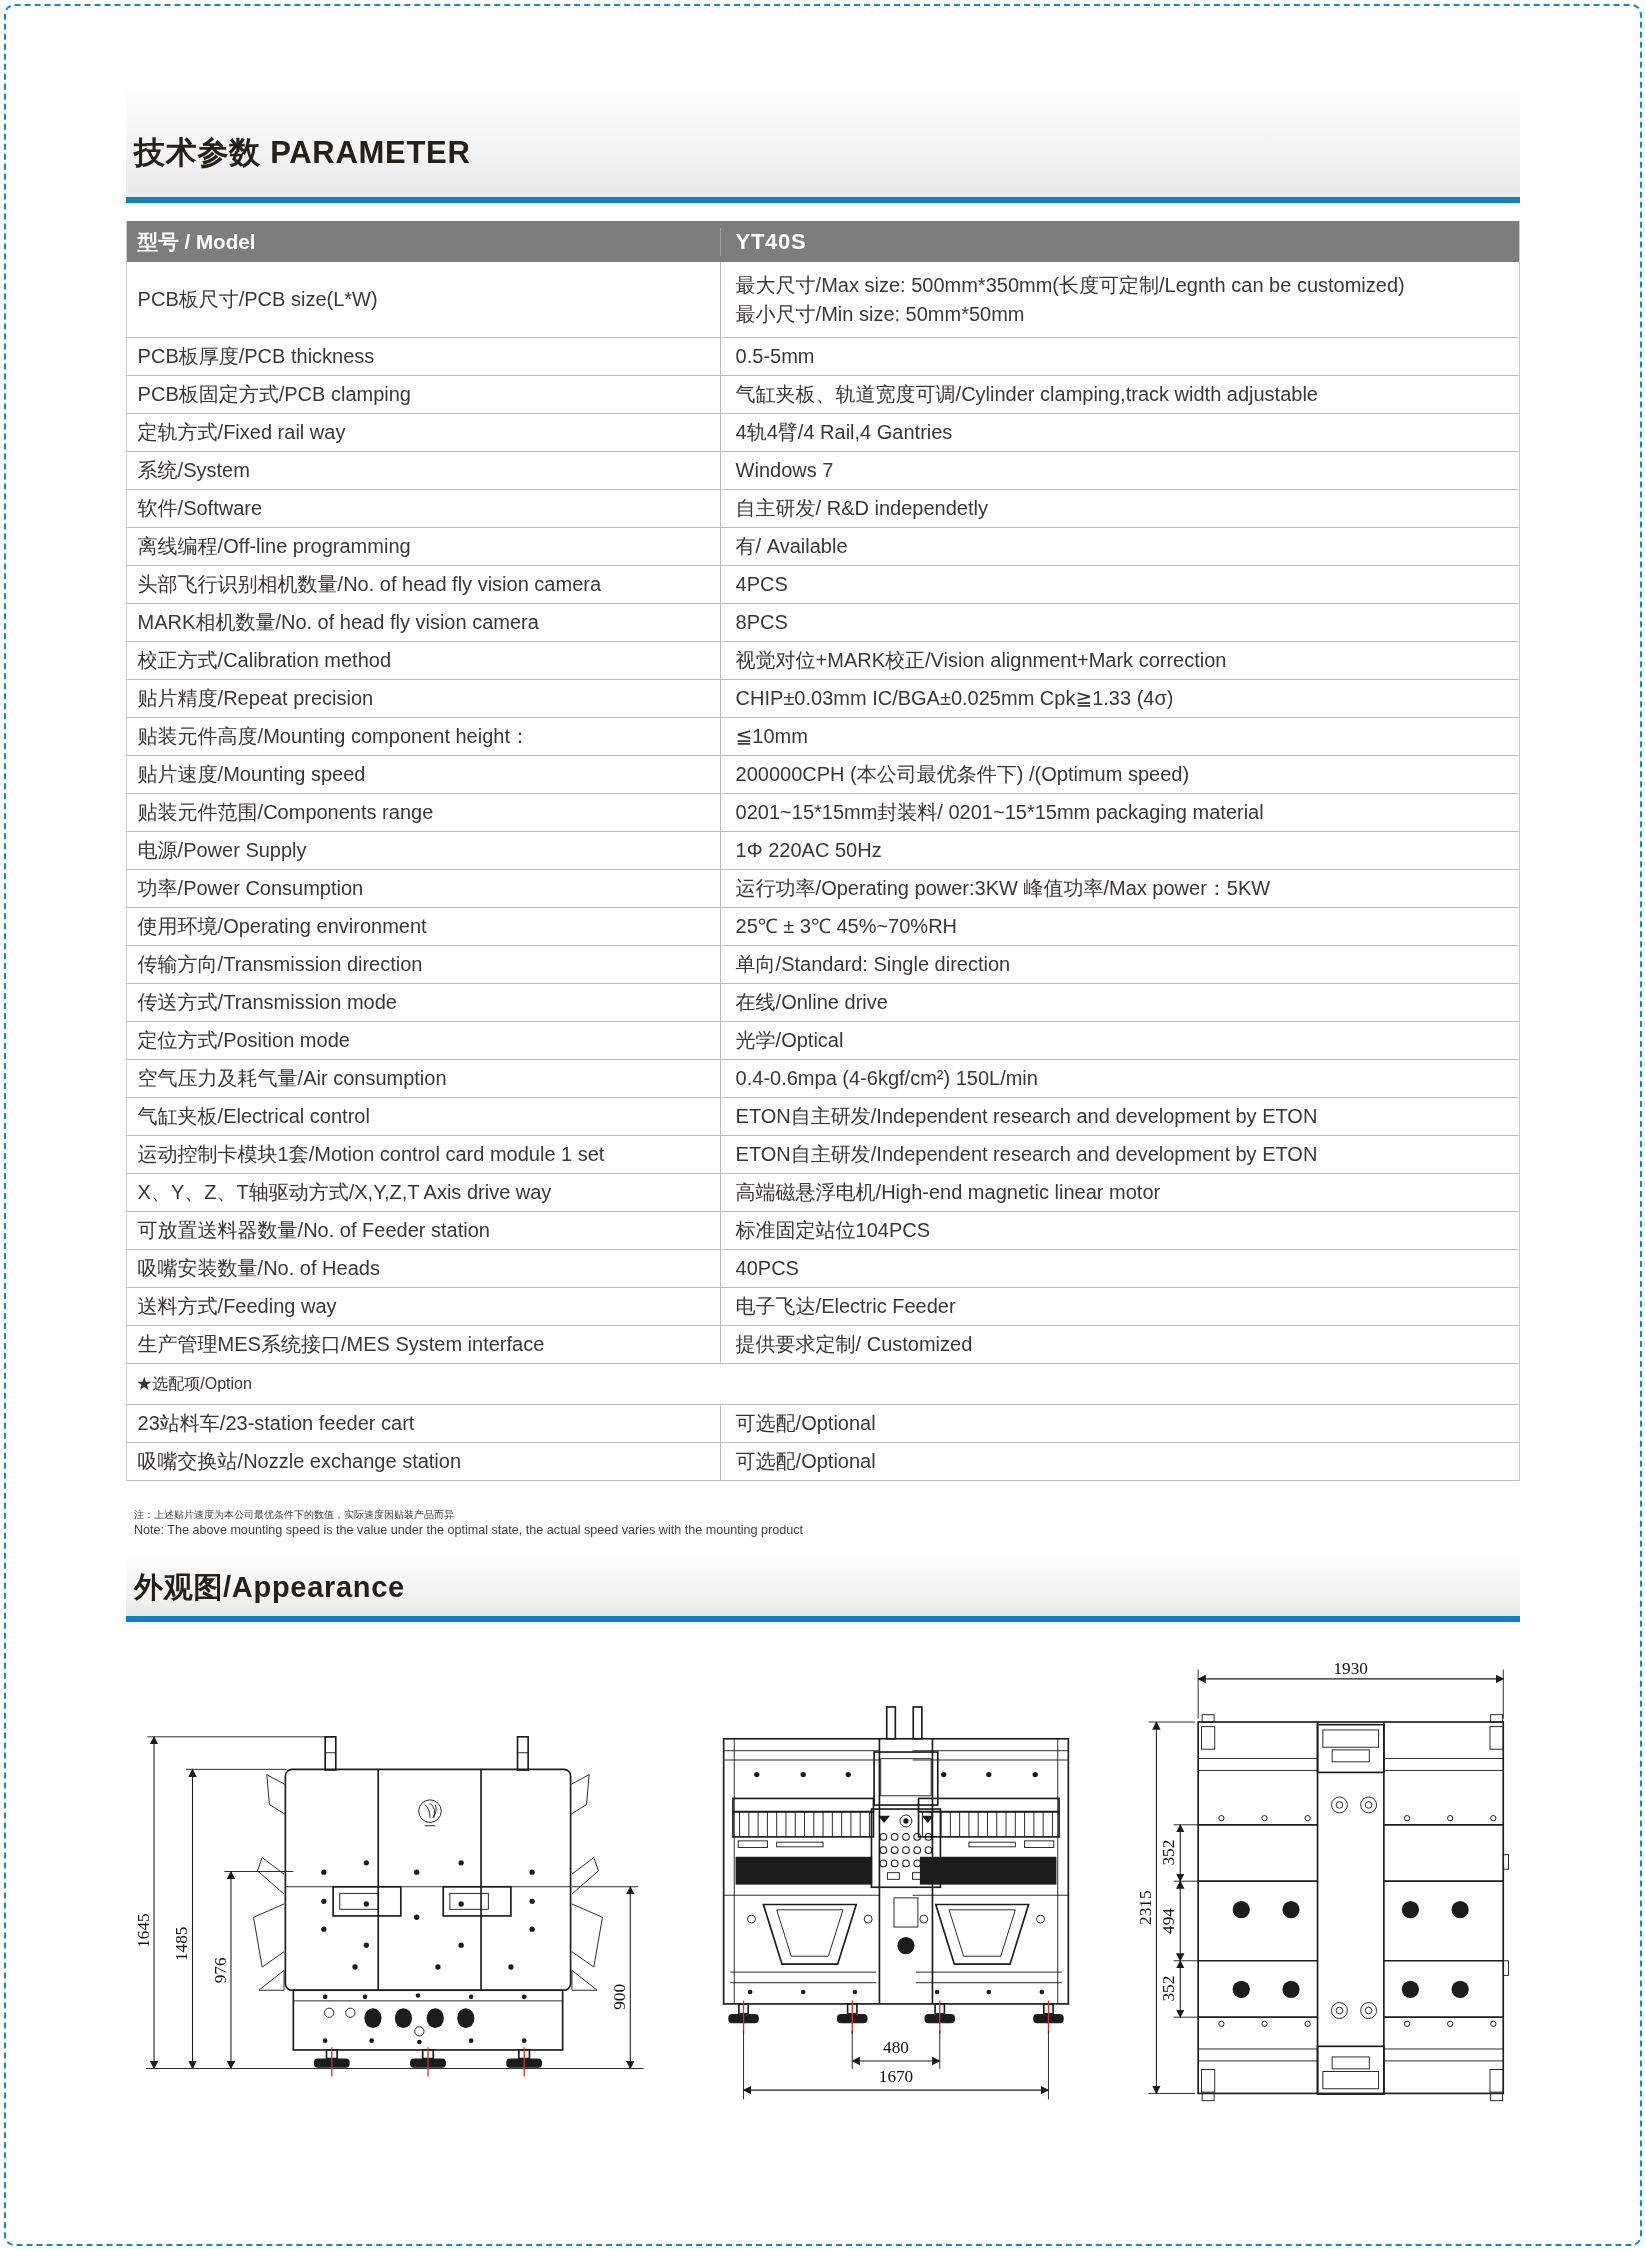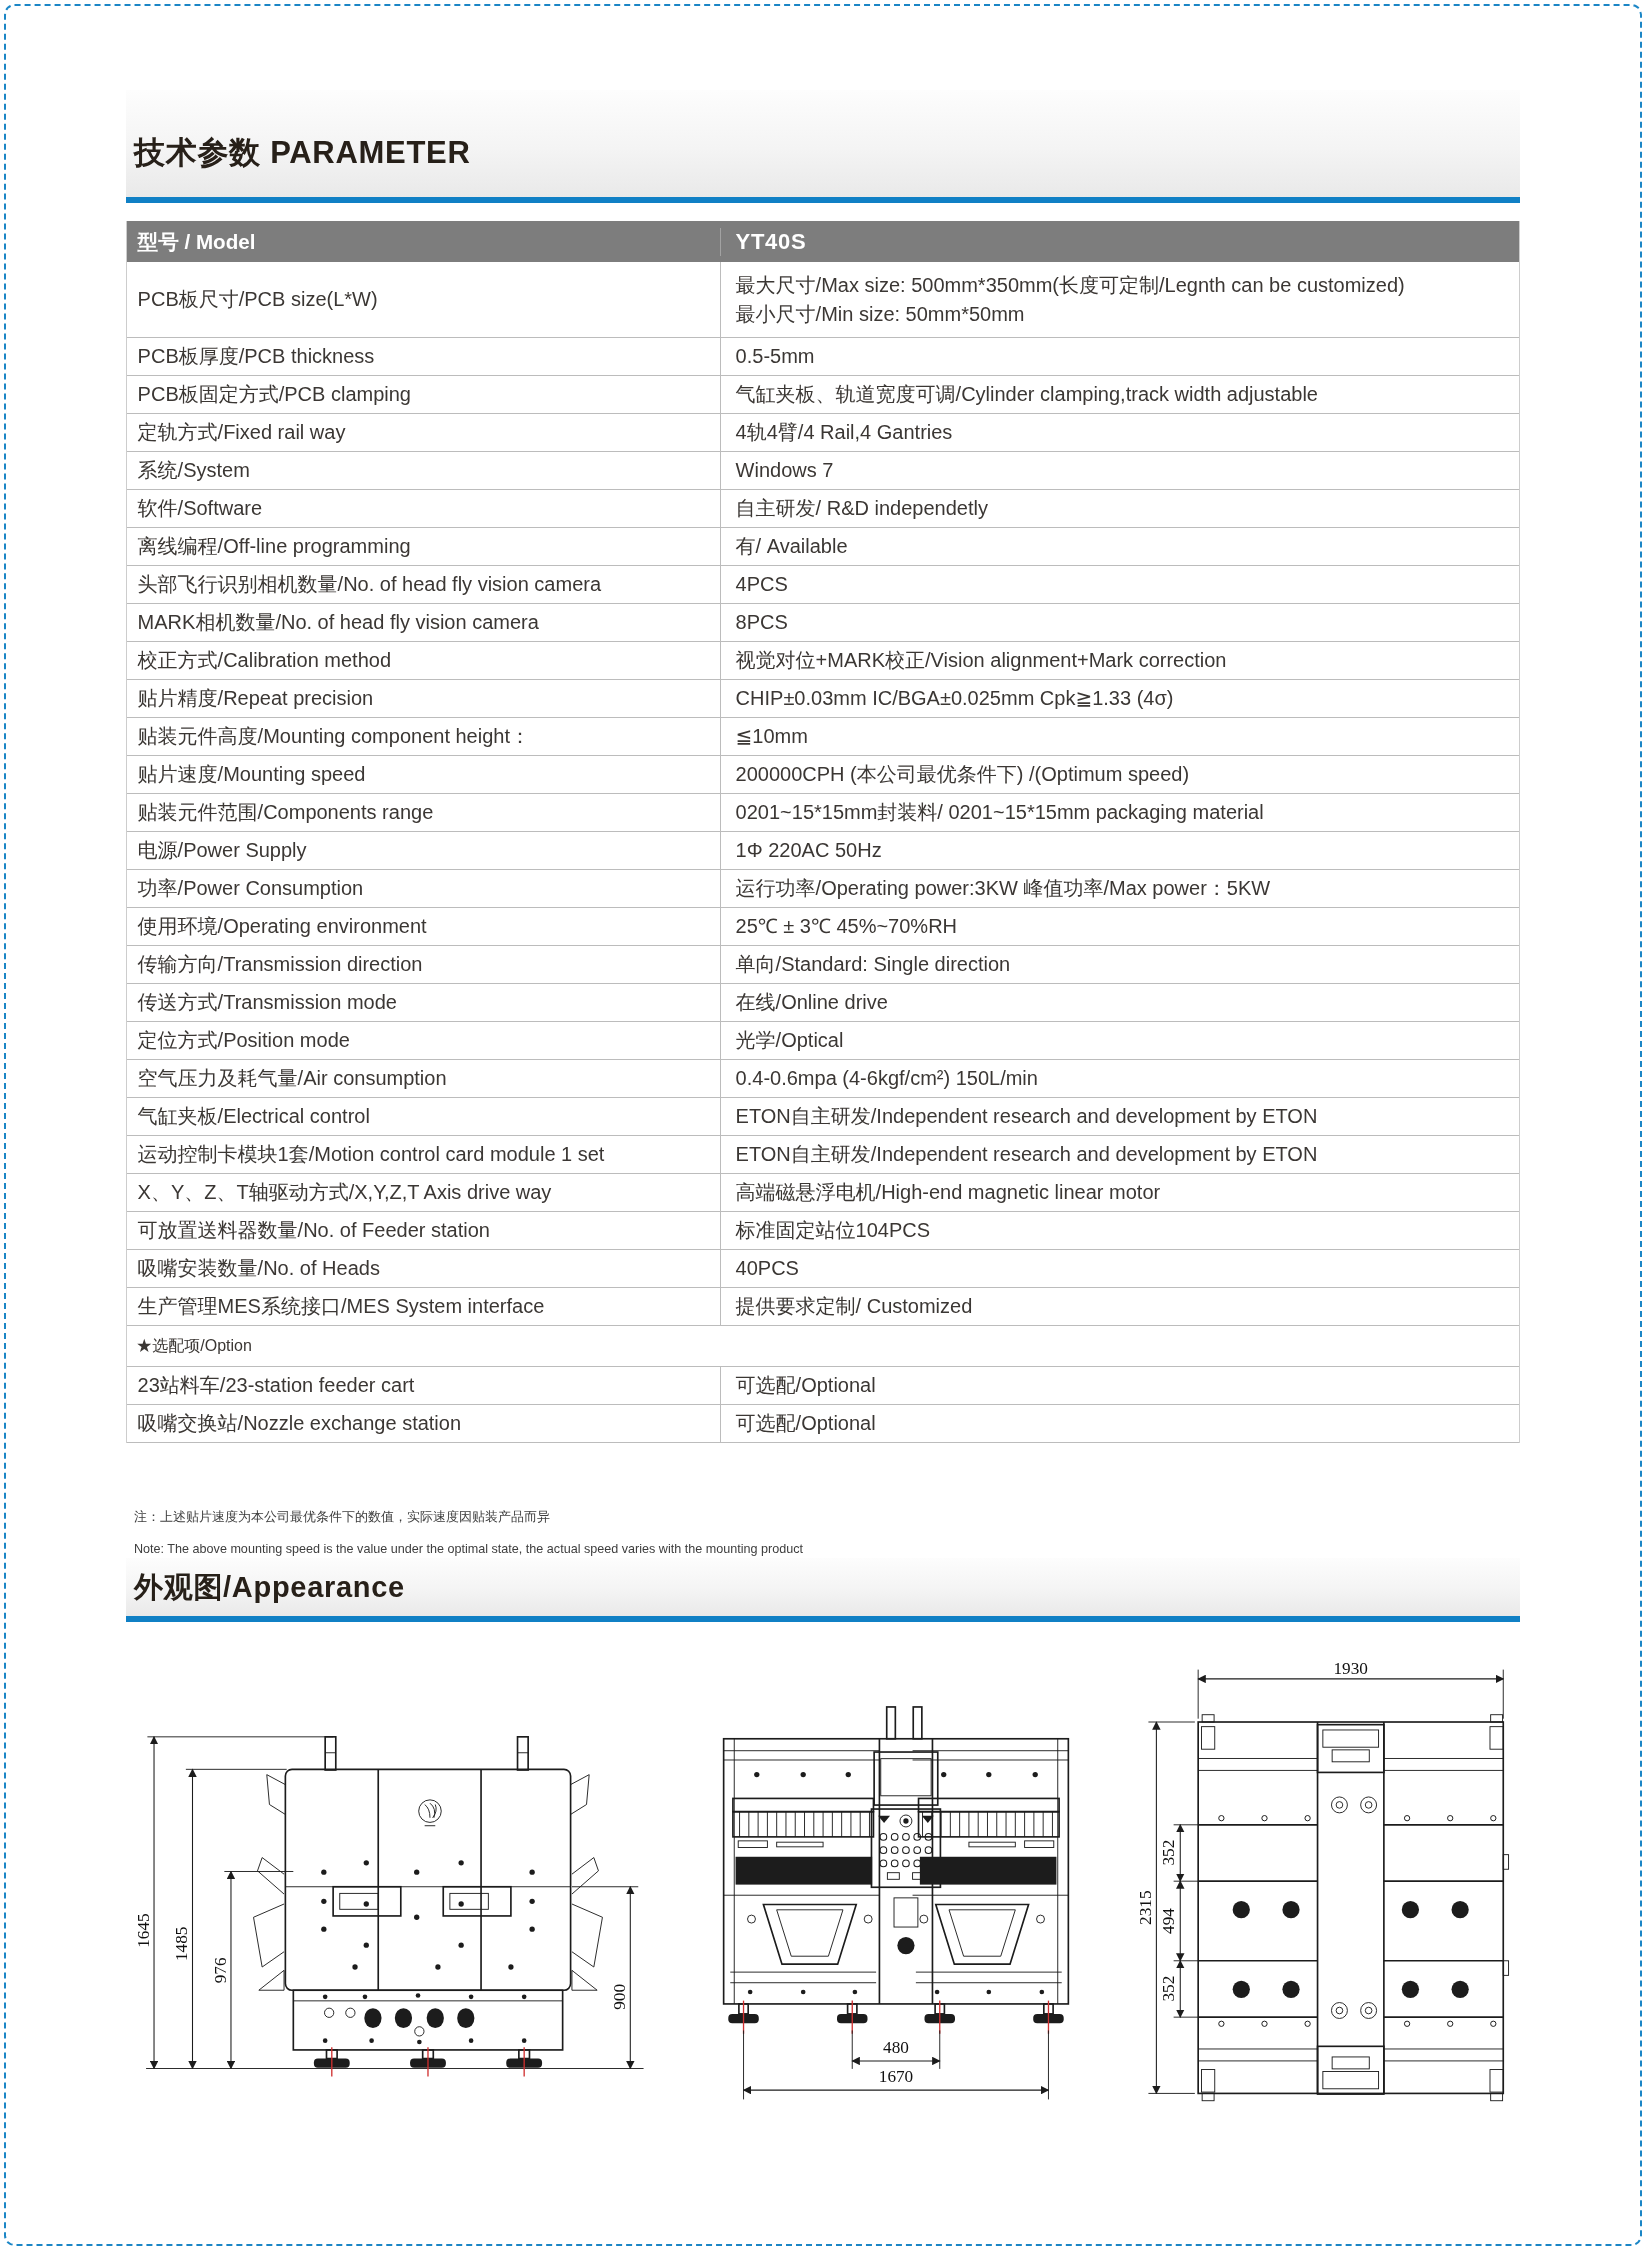--- a/index.html
+++ b/index.html
@@ -18,21 +18,21 @@
   .thead .c1{width:594px;border-right:1.3px solid #a2a2a2;display:flex;align-items:center;padding-left:10.6px;font-size:20.6px;box-sizing:border-box;}
   .thead .c2{flex:1;display:flex;align-items:center;padding-left:14.6px;font-size:22px;letter-spacing:0.7px;}
   .trow{display:flex;height:38px;border-bottom:1.3px solid #bcbcbc;box-sizing:border-box;}
   .trow.tall{height:76px;}
   .tcell{box-sizing:border-box;}
   .tcell.label{width:594px;border-right:1.3px solid #bcbcbc;display:flex;align-items:center;padding-left:10.6px;font-size:20px;}
   .tcell.value{flex:1;display:flex;flex-direction:column;justify-content:center;padding-left:14.6px;font-size:20px;line-height:29px;}
   .opt-head{height:41px;display:flex;align-items:center;padding-left:9.3px;font-size:16px;border-bottom:1.3px solid #bcbcbc;box-sizing:border-box;}
 
   .note{position:absolute;left:134px;top:1508px;color:#3d3d3d;}
-  .note .zh{font-size:13px;margin-bottom:16px;}
+  .note .zh{font-size:10px;margin-bottom:1px;}
   .note .en{font-size:12.6px;}
 
   .drawings{position:absolute;left:126px;top:1659px;width:1394px;display:flex;align-items:flex-start;}
   .dw{flex:none;}
   .dw.side{margin-top:46px;}
   .dw.front{margin-top:40px;margin-left:20px;}
   .dw.top{margin-top:0;margin-left:20px;}
   svg{display:block;}
   svg .ln{stroke:#1c1c1c;fill:none;stroke-width:2.5;}
   svg .ln-thin{stroke:#1c1c1c;fill:none;stroke-width:1.4;}
@@ -160,20 +160,24 @@
         <div class="tcell label">X、Y、Z、T轴驱动方式/X,Y,Z,T Axis drive way</div>
         <div class="tcell value">高端磁悬浮电机/High-end magnetic linear motor</div>
       </div>
       <div class="trow">
         <div class="tcell label">可放置送料器数量/No. of Feeder station</div>
         <div class="tcell value">标准固定站位104PCS</div>
       </div>
       <div class="trow">
         <div class="tcell label">吸嘴安装数量/No. of Heads</div>
         <div class="tcell value">40PCS</div>
+      </div>
+      <div class="trow">
+        <div class="tcell label">送料方式/Feeding way</div>
+        <div class="tcell value">电子飞达/Electric Feeder</div>
       </div>
       <div class="trow">
         <div class="tcell label">生产管理MES系统接口/MES System interface</div>
         <div class="tcell value">提供要求定制/ Customized</div>
       </div>
     </div>
   <div class="opt-head">★选配项/Option</div>
   <div>
       <div class="trow">
         <div class="tcell label">23站料车/23-station feeder cart</div>

